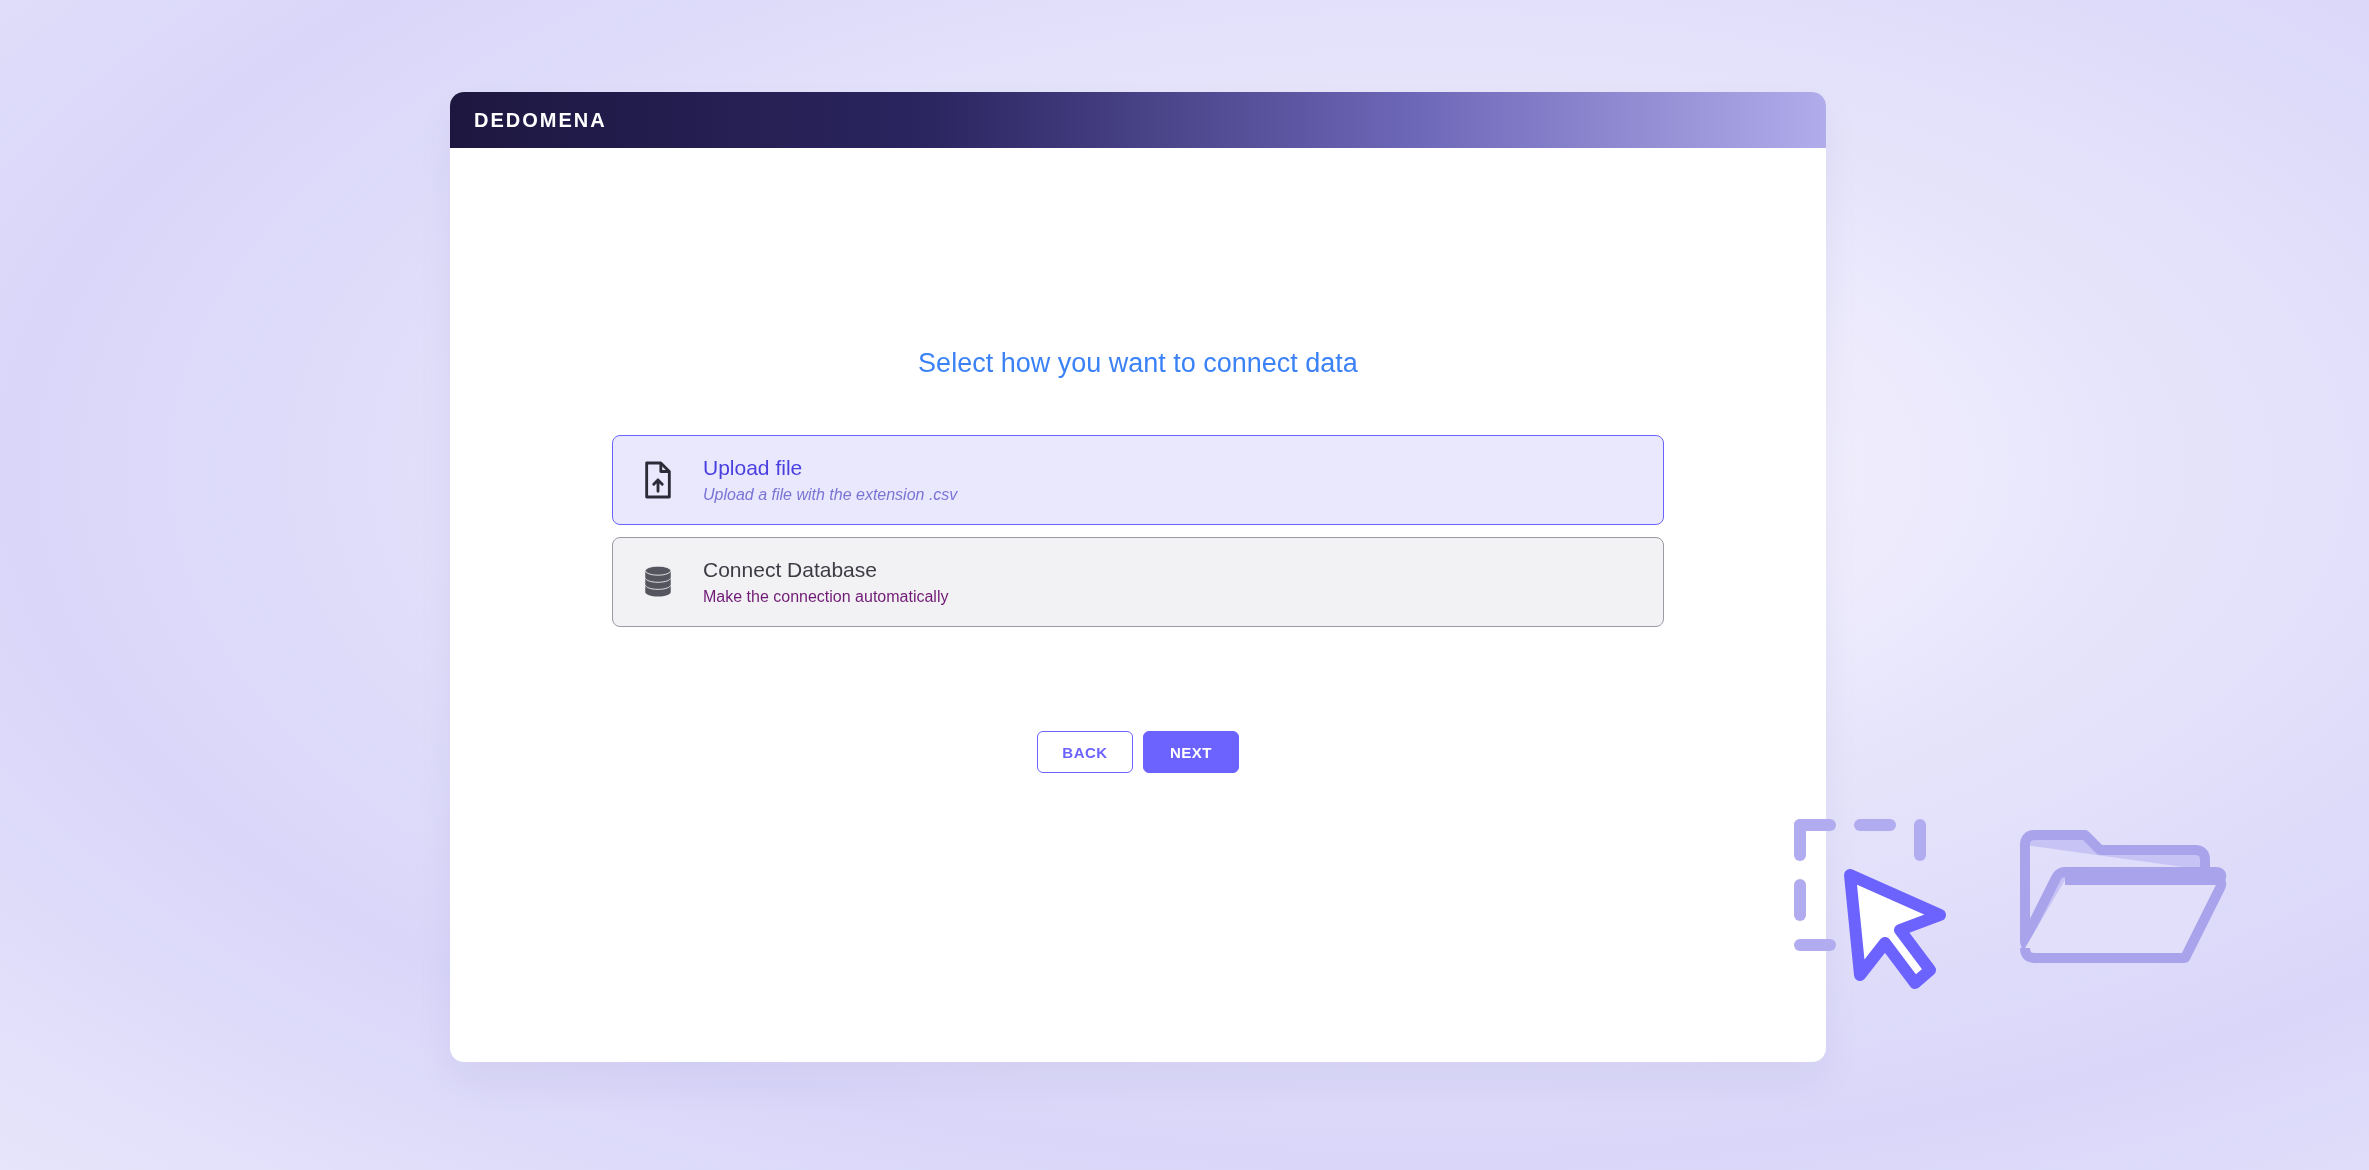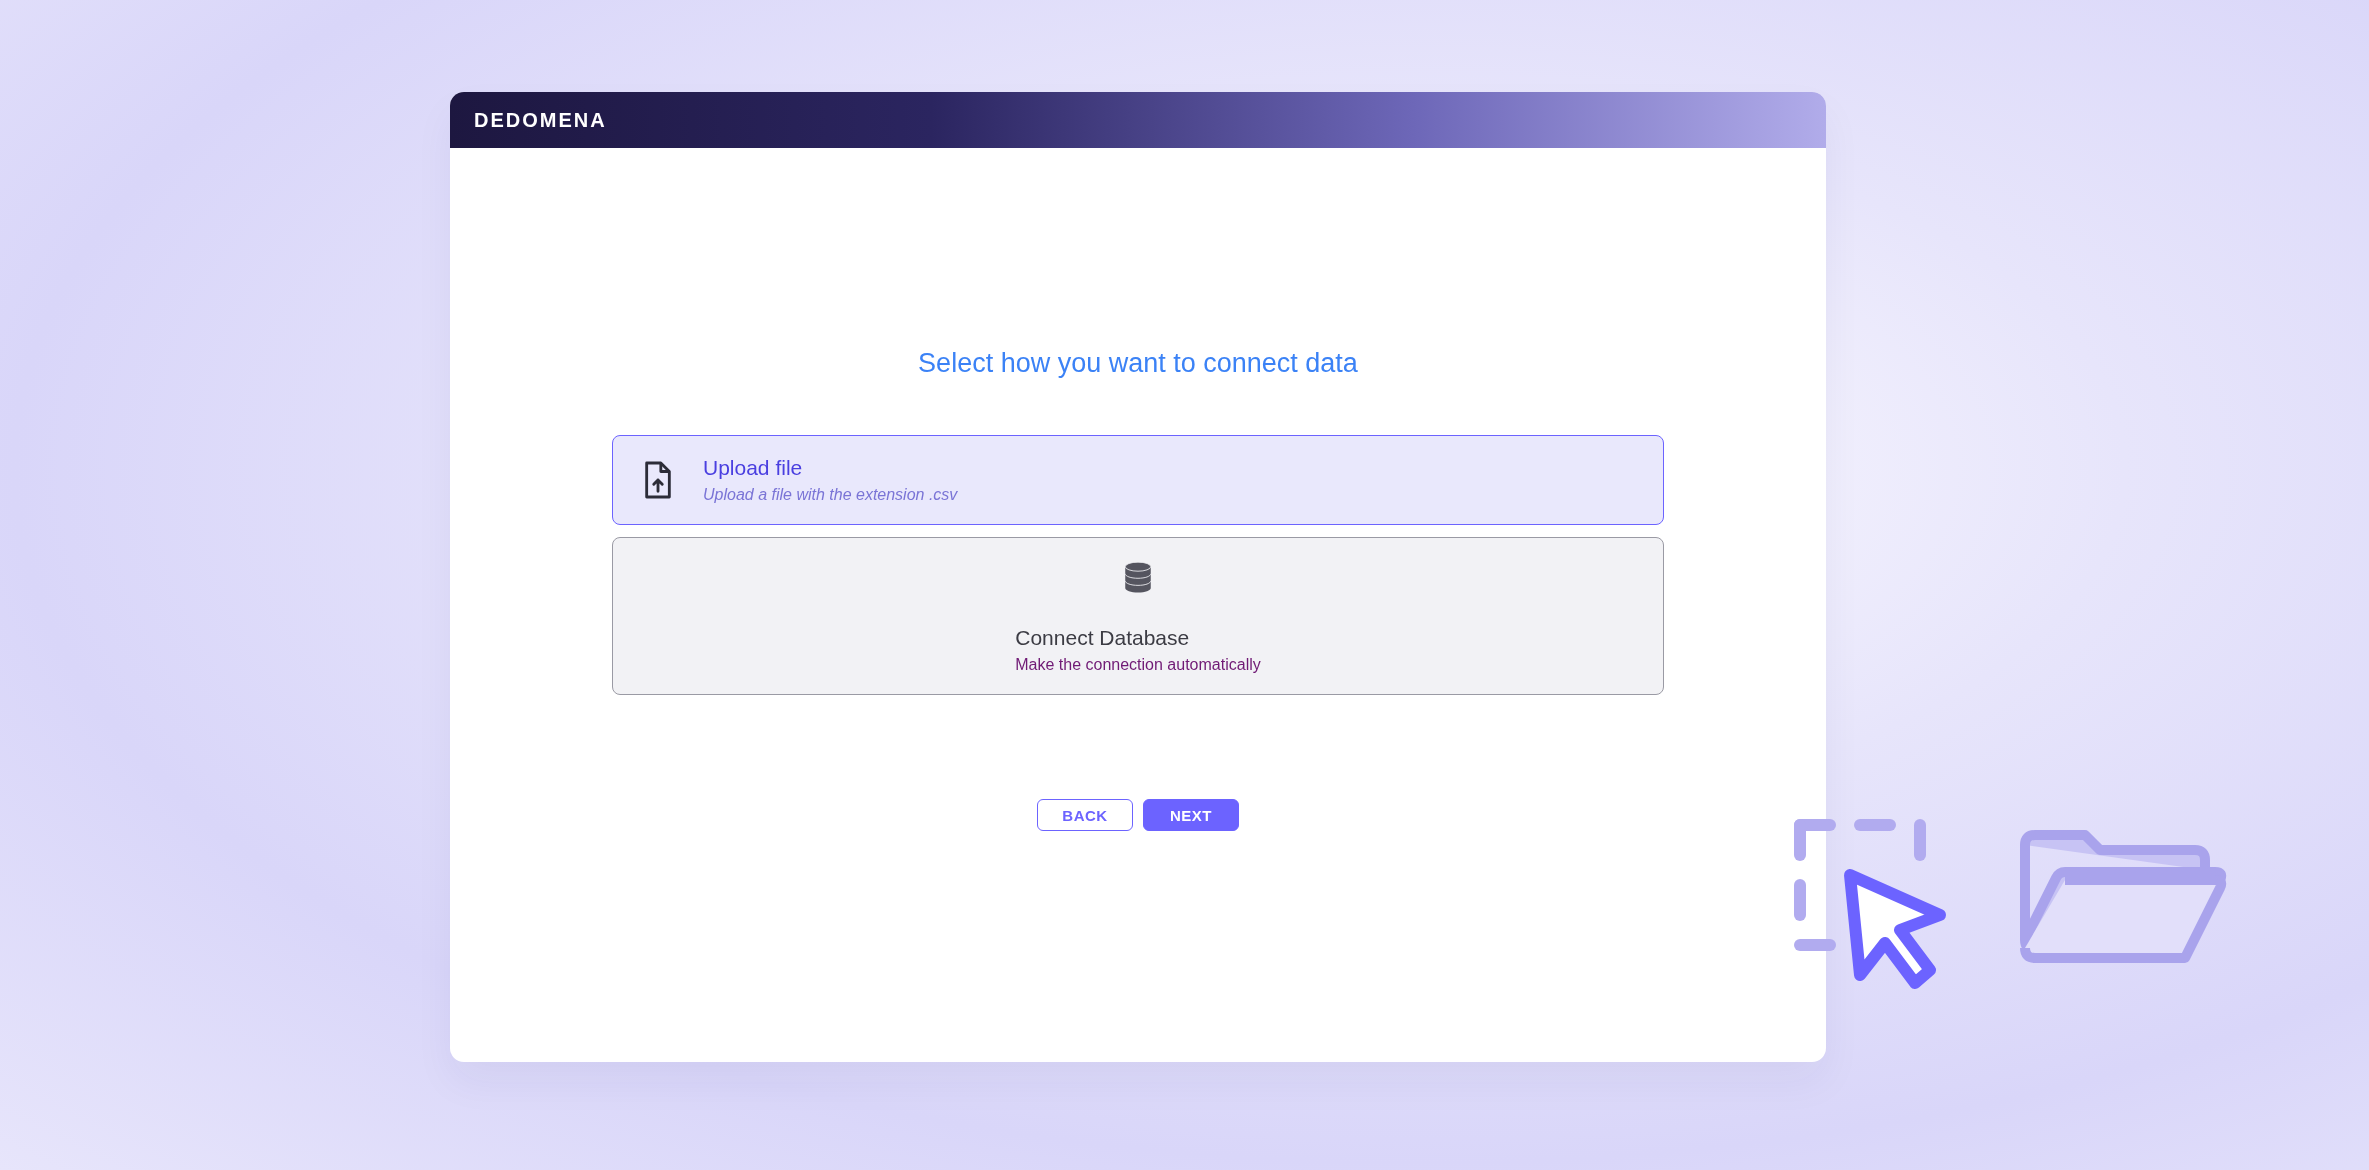--- a/index.html
+++ b/index.html
@@ -61,37 +61,36 @@
     margin-bottom: 12px;
     cursor: pointer;
   }
   .option.selected {
     background: #e9e8fc;
     border: 1.5px solid #6c63ff;
   }
   .option.unselected {
     background: #f2f2f5;
     border: 1.5px solid #9a9aa4;
-    flex-direction: column;
   }
   .opt-icon { width: 34px; height: 40px; flex-shrink: 0; }
   .opt-text { display: flex; flex-direction: column; gap: 6px; }
   .opt-title { font-size: 21px; font-weight: 500; }
   .opt-sub   { font-size: 16px; }
   .option.selected .opt-title { color: #4a3fe0; }
   .option.selected .opt-sub   { color: #7a74d6; font-style: italic; }
   .option.unselected .opt-title { color: #3c3c44; }
   .option.unselected .opt-sub   { color: #701a75; }
   .actions {
     display: flex;
     gap: 10px;
     margin-top: 92px;
   }
   .btn {
-    height: 32px;
+    height: 42px;
     min-width: 96px;
     border-radius: 6px;
     font-size: 15px;
     font-weight: 600;
     letter-spacing: 0.5px;
     cursor: pointer;
     display: flex;
     align-items: center;
     justify-content: center;
     padding: 0 16px;

